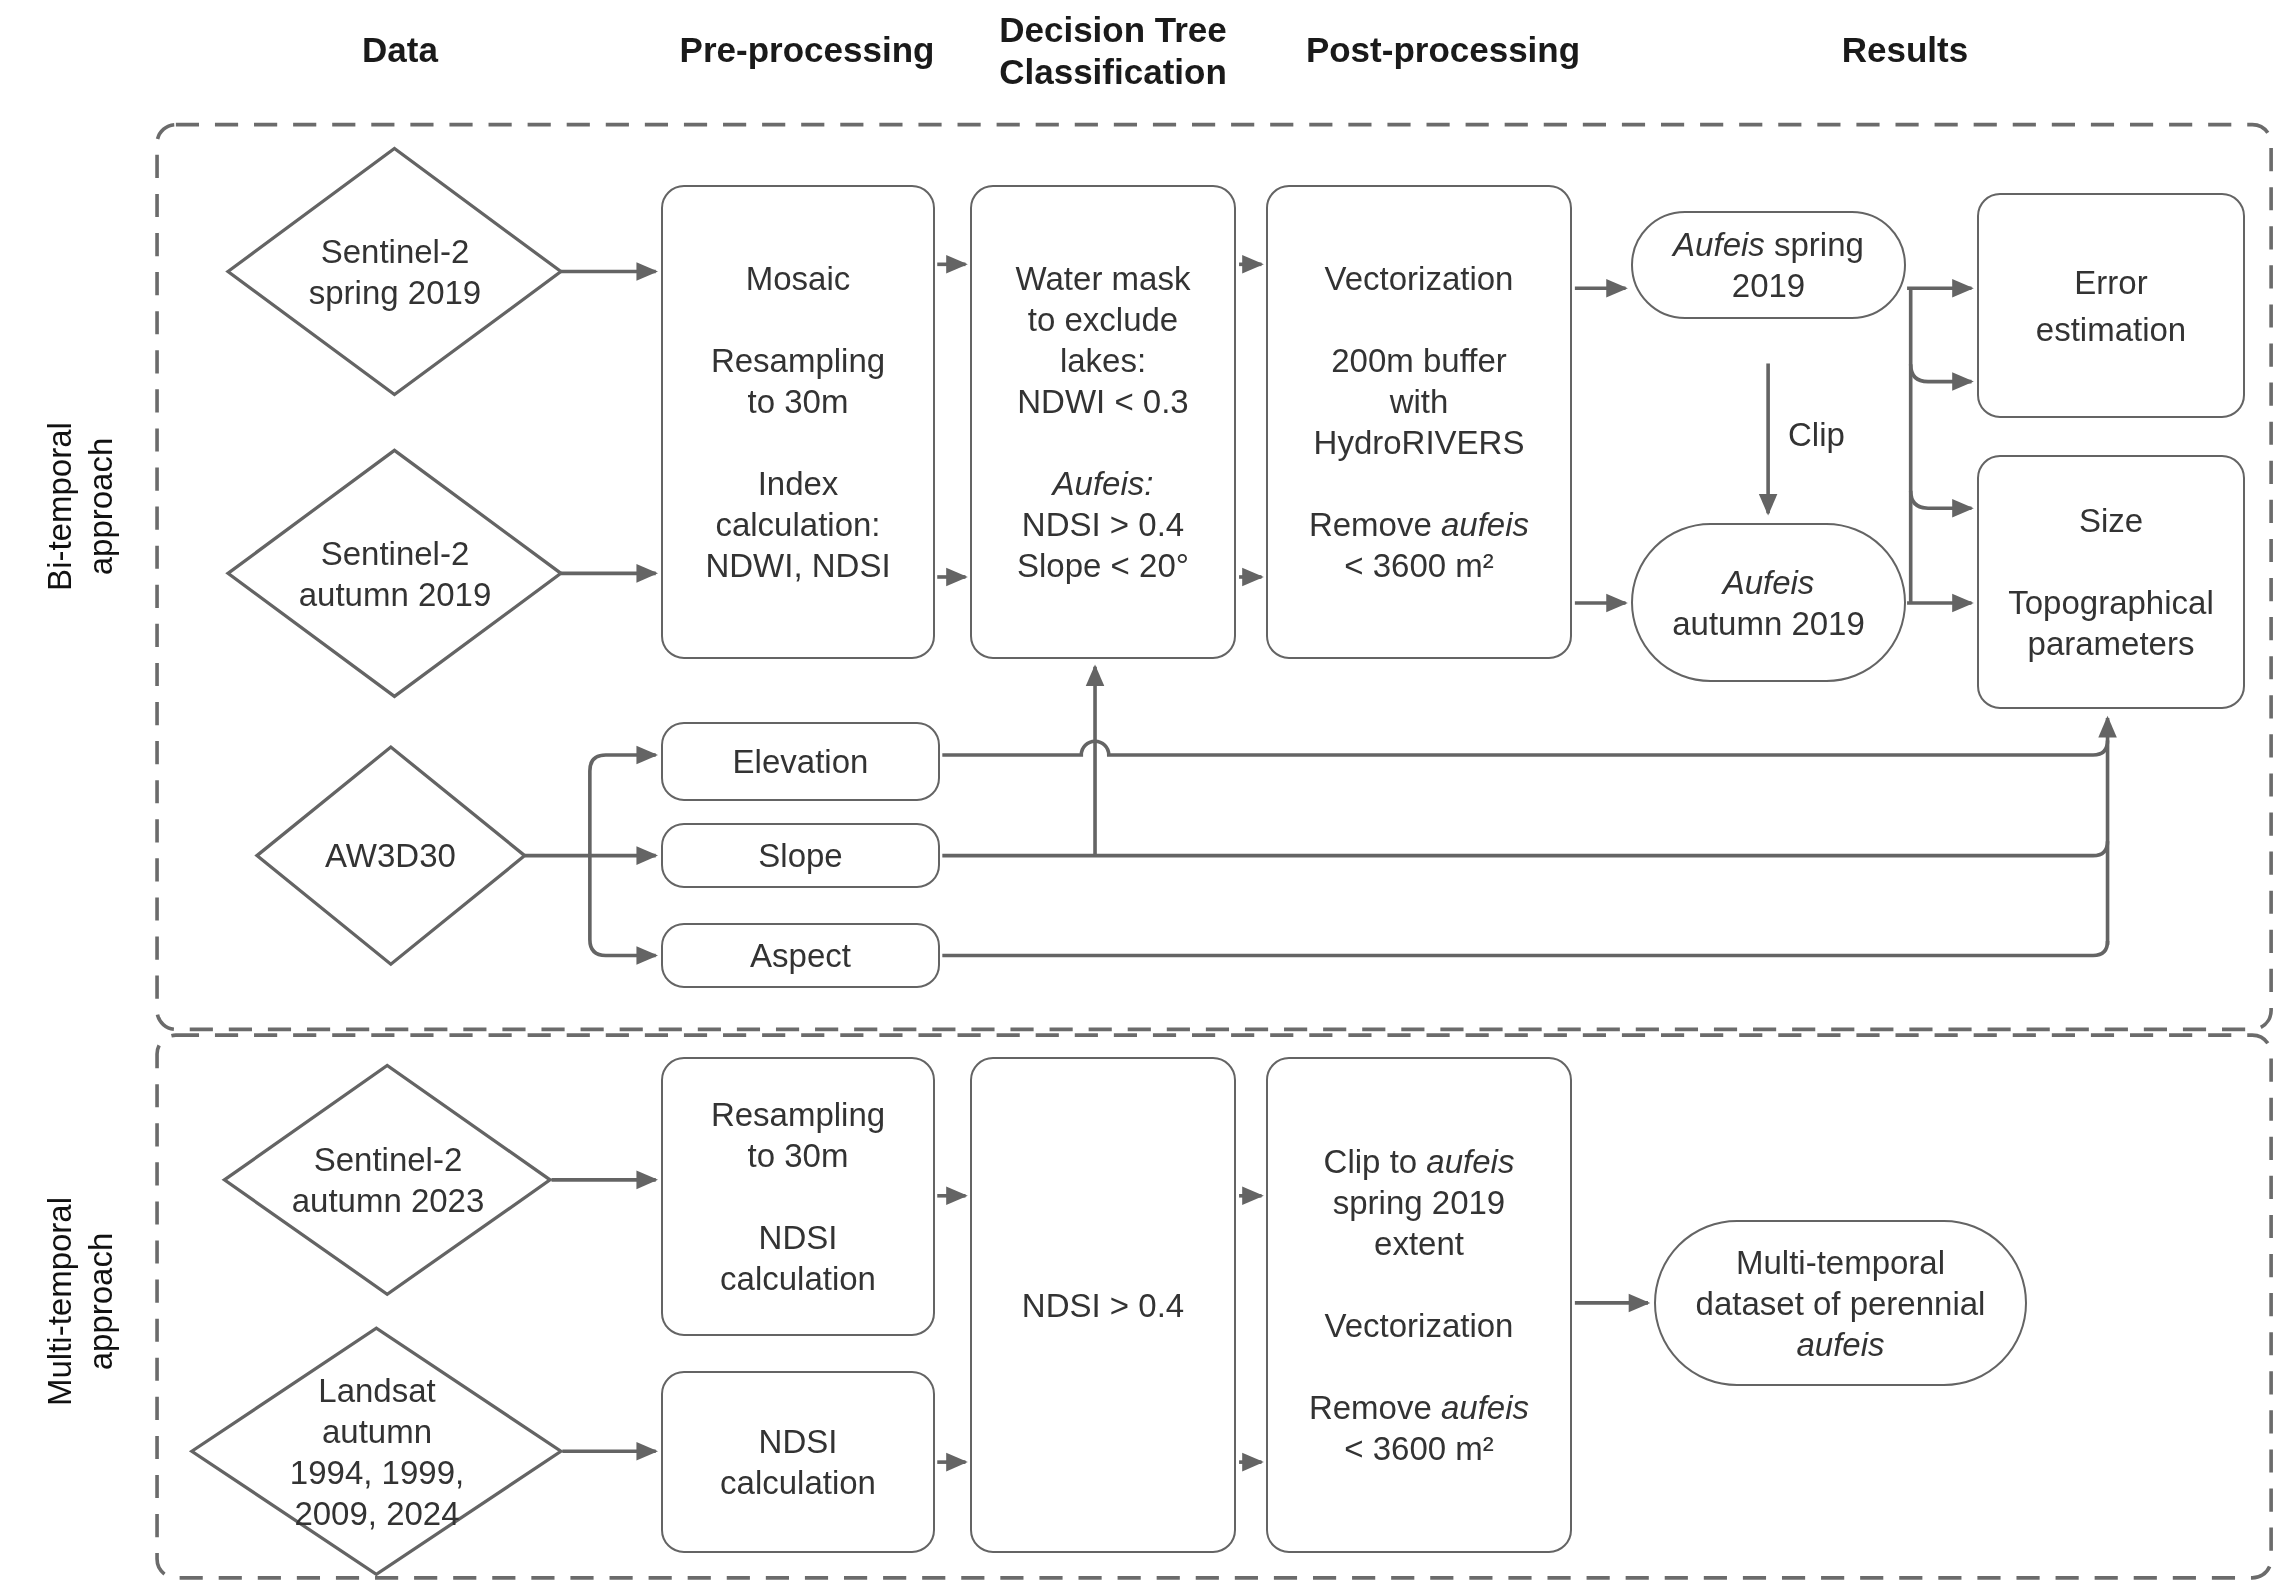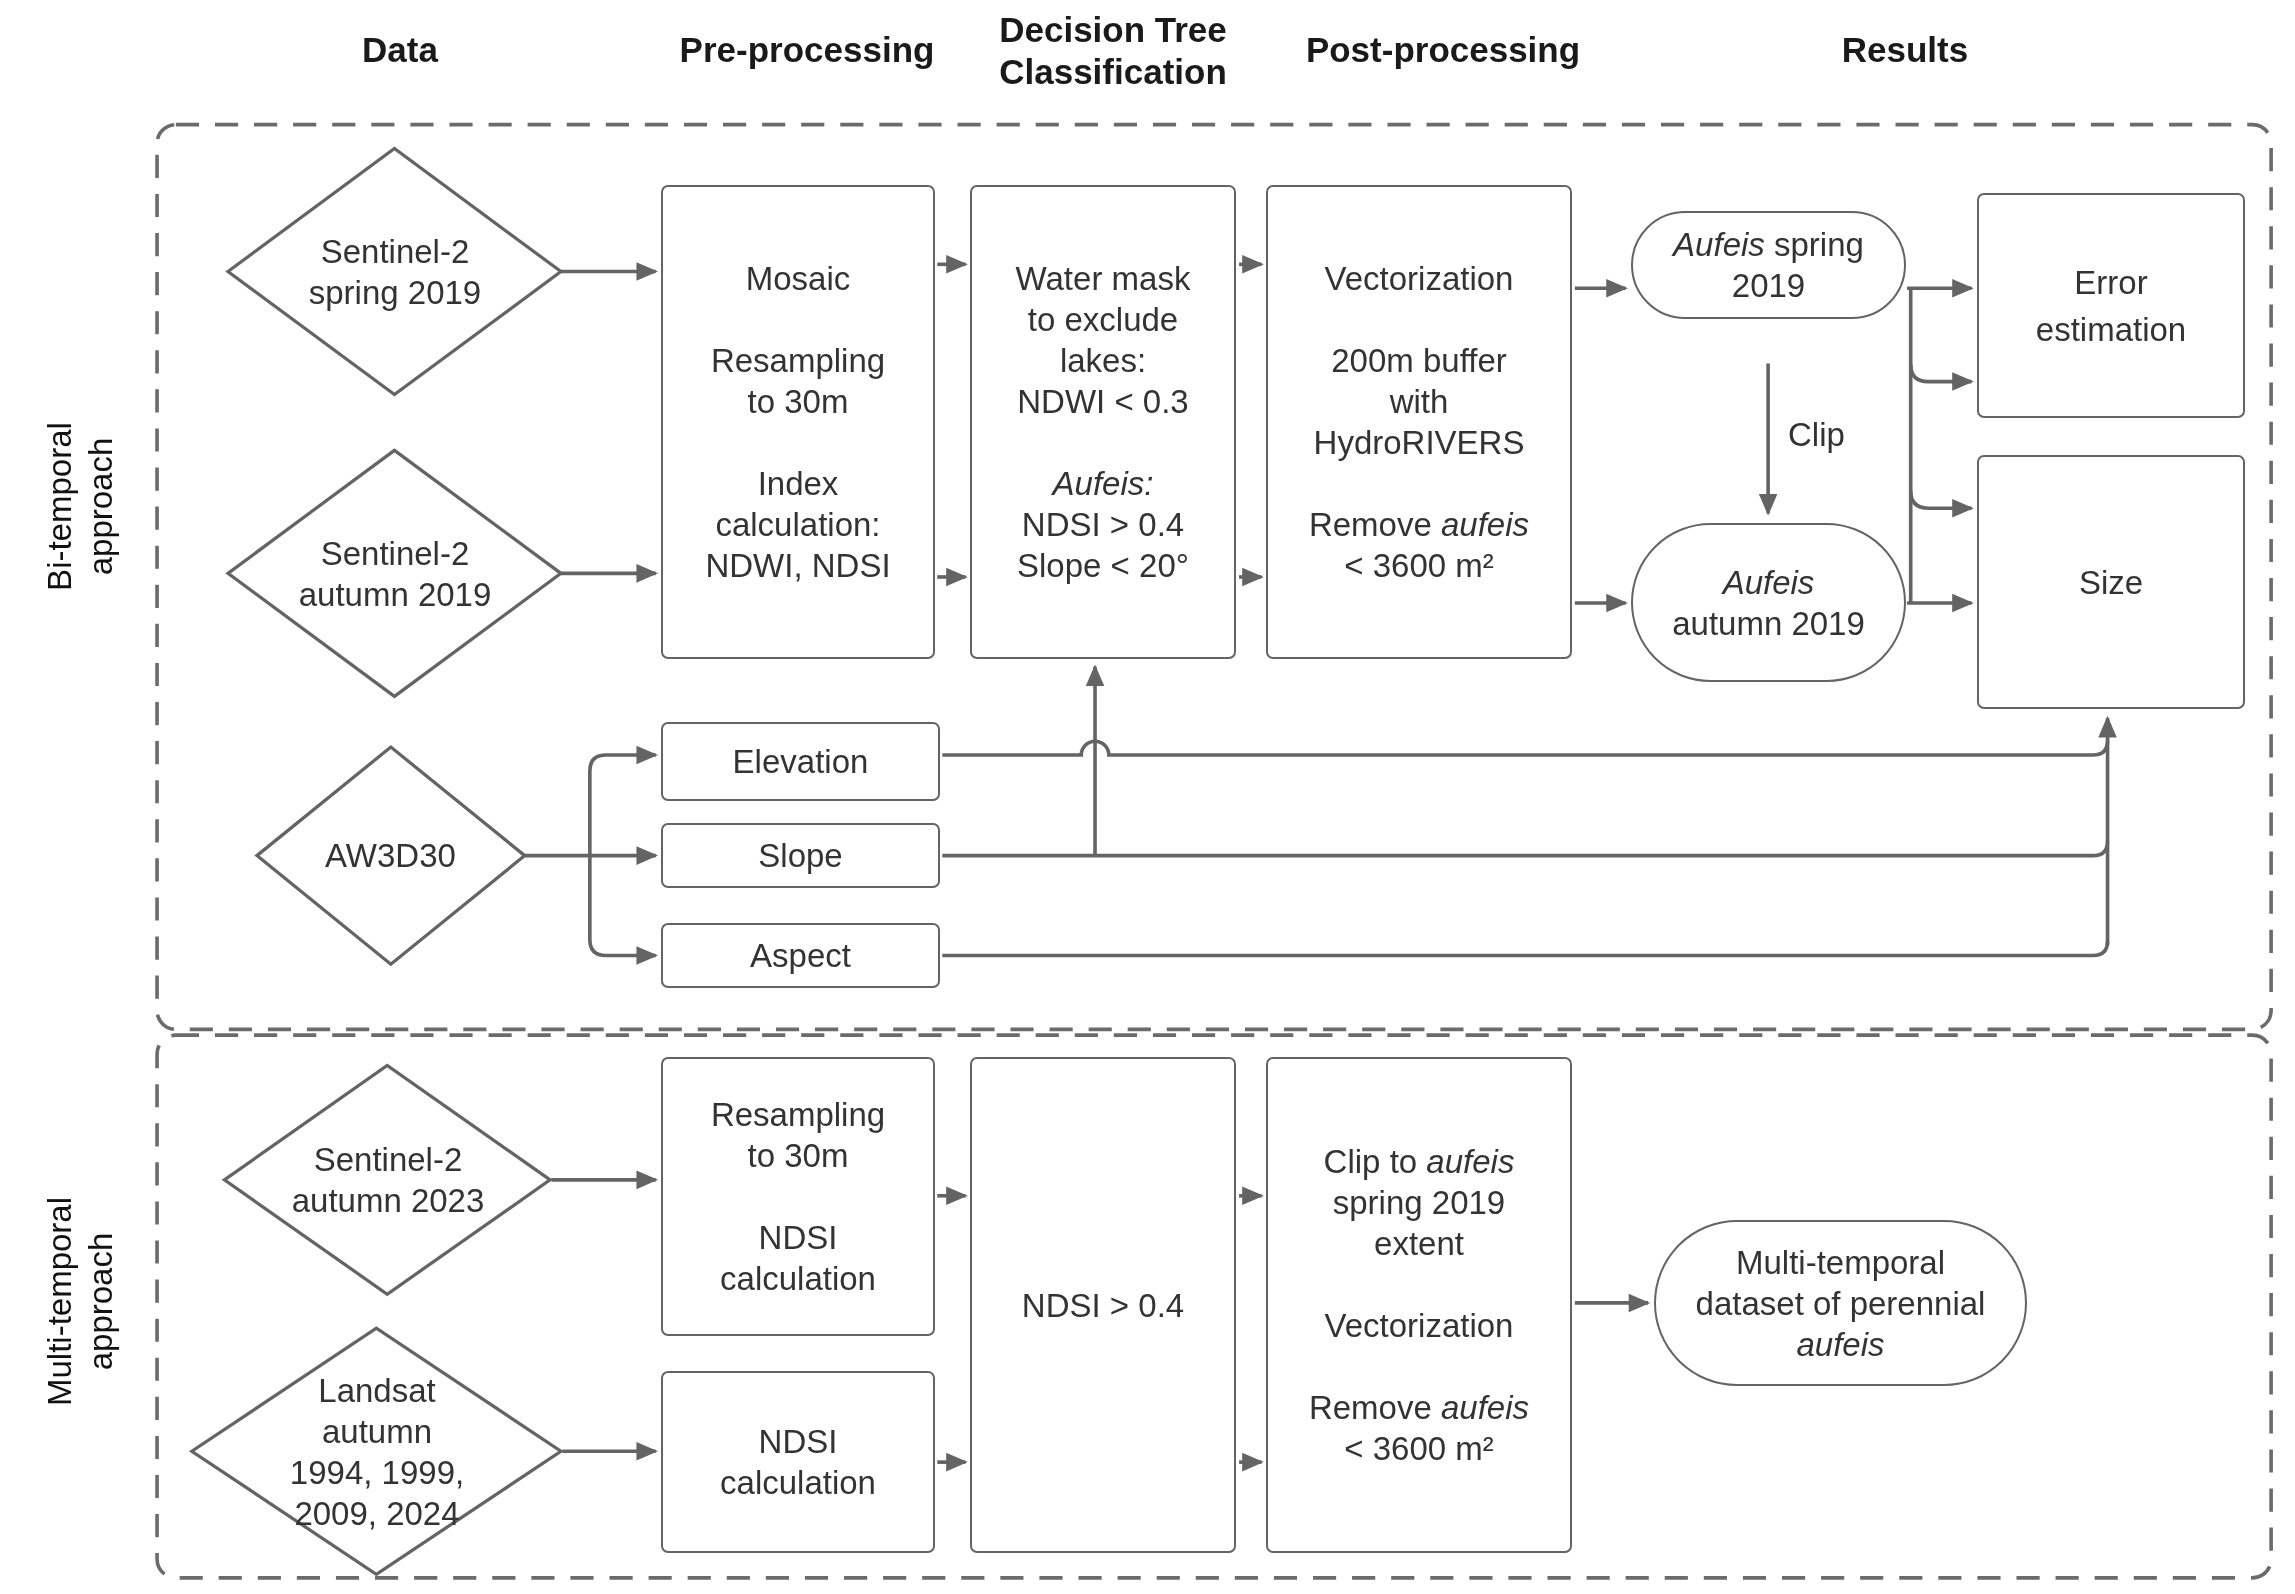--- a/index.html
+++ b/index.html
@@ -21,21 +21,21 @@
     color:#1a1a1a;white-space:nowrap;text-align:center;
   }
   .vlabel{
     position:absolute;width:405px;height:101px;
     display:flex;flex-direction:column;align-items:center;justify-content:center;
     transform:rotate(-90deg);
     font-size:33px;line-height:41px;color:#111111;text-align:center;
   }
   .node{
     position:absolute;box-sizing:border-box;
-    background:#ffffff;border:2.9px solid #646464;border-radius:7px;
+    background:#ffffff;border:2.9px solid #646464;border-radius:23px;
     display:flex;flex-direction:column;align-items:center;justify-content:center;
     text-align:center;font-size:33px;line-height:41px;color:#333333;
     gap:41px;padding:7.2px;
   }
   .oval{border-radius:87px;}
   .para{display:block;}
   .dtext{
     position:absolute;display:flex;flex-direction:column;
     align-items:center;justify-content:center;text-align:center;
     font-size:33px;line-height:41px;color:#333333;
@@ -200,20 +200,24 @@
   <div class="freelabel" style="left:1788px;top:414px;">Clip</div>
 
   <div class="node" style="left:1977px;top:193px;width:268px;height:225px;gap:6px;">
     <div>Error</div>
     <div>estimation</div>
   </div>
   <div class="node" style="left:1977px;top:455px;width:268px;height:254px;">
     <div class="para">
       <div>Size</div>
     </div>
+    <div class="para">
+      <div>Topographical</div>
+      <div>parameters</div>
+    </div>
   </div>
 
   <div class="node" style="left:661px;top:722px;width:279px;height:79px;gap:0;">
     <div>Elevation</div>
   </div>
   <div class="node" style="left:661px;top:823px;width:279px;height:65px;gap:0;">
     <div>Slope</div>
   </div>
   <div class="node" style="left:661px;top:923px;width:279px;height:65px;gap:0;">
     <div>Aspect</div>

